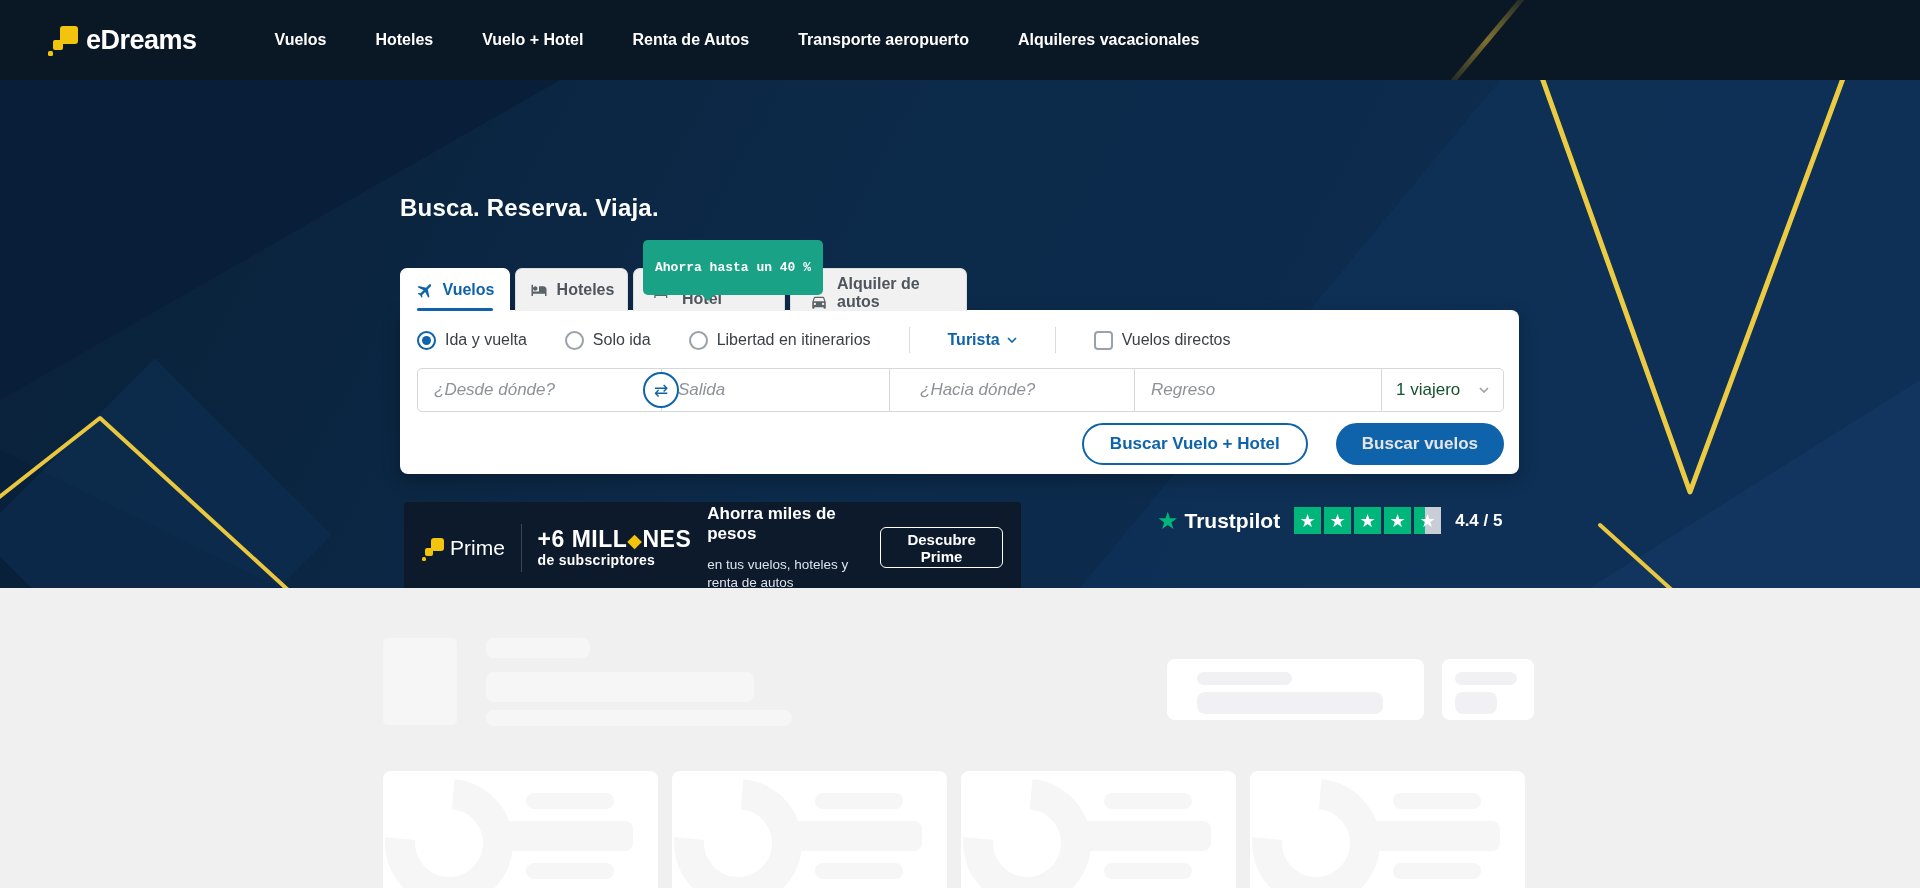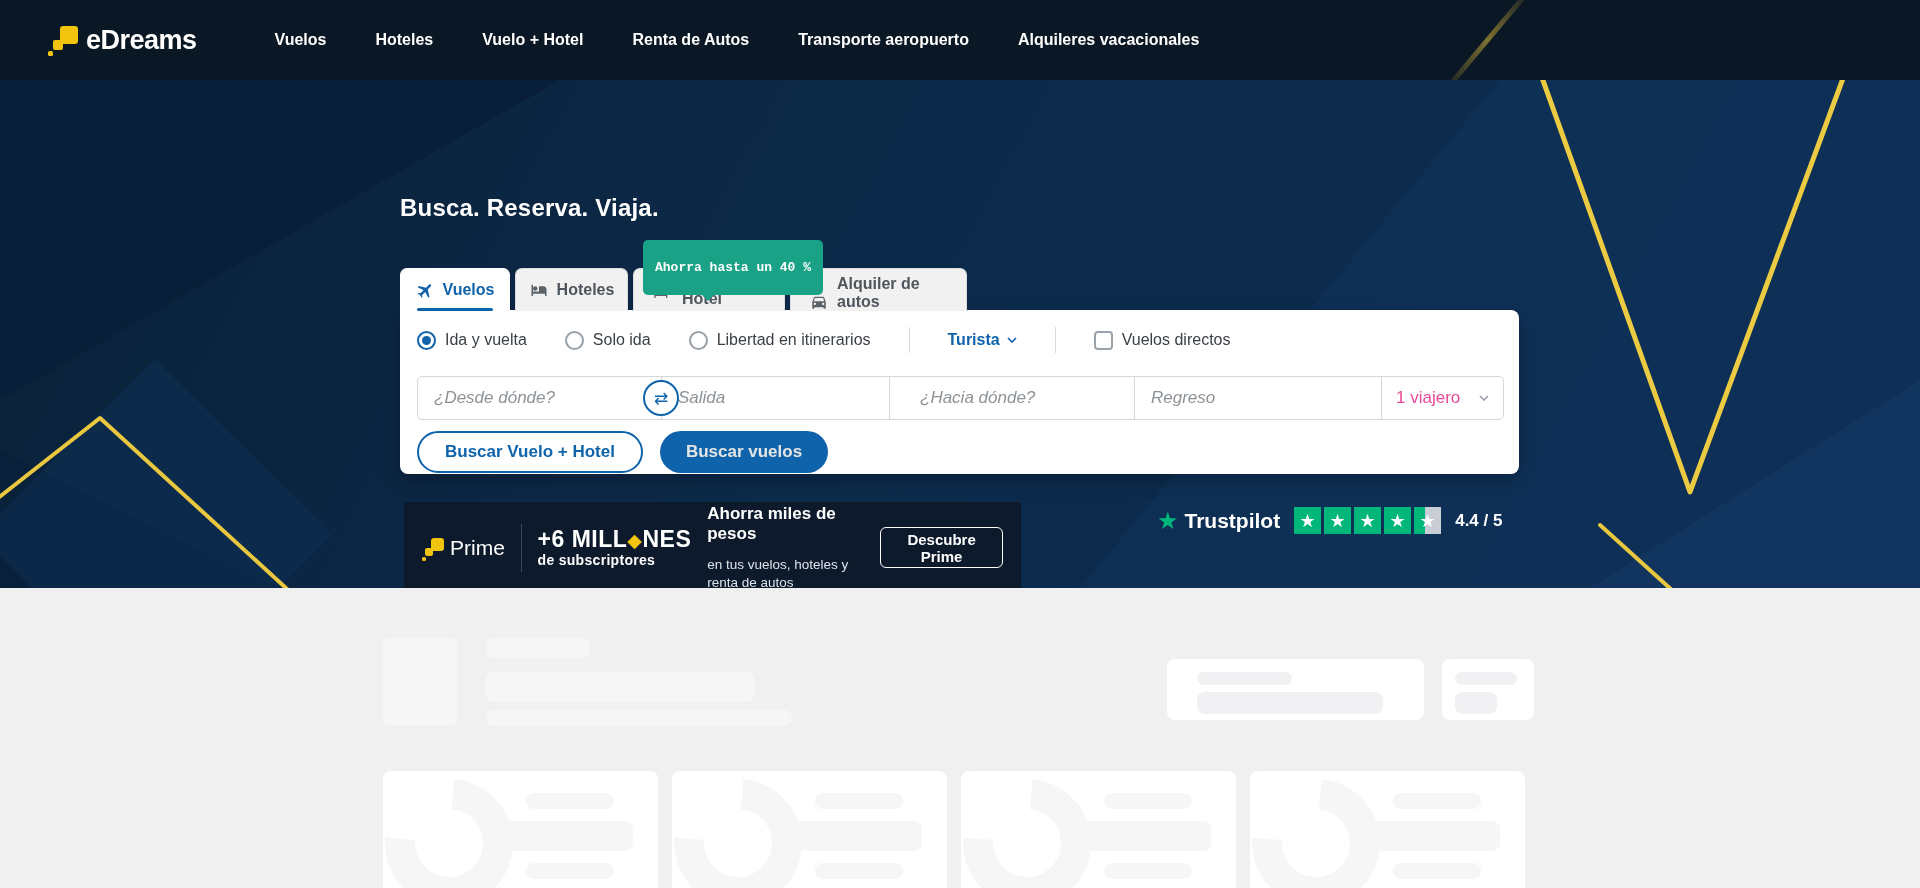--- a/index.html
+++ b/index.html
@@ -68,35 +68,35 @@
     border-radius:0 8px 8px 8px;box-shadow:0 6px 18px rgba(0,0,0,.25);z-index:3;padding:17px 15px 0 17px;}
   .opt-row{display:flex;align-items:center;gap:38px;height:26px;}
   .radio-opt,.chk-opt{display:flex;align-items:center;gap:9px;cursor:pointer;font-size:16px;color:#3b4046;}
   .radio{width:19px;height:19px;border-radius:50%;border:2px solid #9aa1a8;background:#fff;flex:0 0 auto;}
   .radio.on{border-color:var(--accent);position:relative;}
   .radio.on:after{content:"";position:absolute;inset:3px;border-radius:50%;background:var(--accent);}
   .vdiv{width:1px;height:26px;background:#d9dadd;}
   .cabin{display:flex;align-items:center;gap:7px;color:var(--accent);font-size:16px;font-weight:700;cursor:pointer;}
   .chk{width:19px;height:19px;border-radius:4px;border:2px solid #9aa1a8;background:#fff;flex:0 0 auto;}
 
-  .fields{position:relative;margin-top:23px;display:grid;grid-template-columns:243px 228px 245px 247px 1fr;
+  .fields{position:relative;margin-top:15px;display:grid;grid-template-columns:243px 228px 245px 247px 1fr;
     width:1087px;height:44px;border:1px solid #d6d7d9;border-radius:5px;background:#fff;}
   .field{position:relative;display:flex;align-items:center;padding:0 16px;border-left:1px solid #d6d7d9;}
   .field:first-child{border-left:none;}
   .field input{border:none;outline:none;width:100%;font-size:17px;color:#222;background:transparent;
     font-family:inherit;}
   .field input::placeholder{font-style:italic;color:#8d9297;}
   .swap-btn{position:absolute;left:243px;top:50%;transform:translate(-50%,-50%);width:36px;height:36px;
     border-radius:50%;background:#fff;border:2px solid var(--accent);color:var(--accent);font-size:17px;
     display:flex;align-items:center;justify-content:center;cursor:pointer;z-index:2;font-family:inherit;}
   .travelers{display:flex;align-items:center;justify-content:space-between;padding:0 14px;cursor:pointer;
-    font-size:17px;color:#ec4899;}
+    font-size:17px;color:#14532d;}
   .travelers .chev{color:#9aa1a8;}
 
-  .cta-row{display:flex;gap:17px;margin-top:11px;}
+  .cta-row{display:flex;justify-content:flex-end;gap:28px;margin-top:11px;}
   .btn{height:42px;border-radius:21px;font-size:17px;font-weight:700;cursor:pointer;font-family:inherit;}
   .btn-outline{background:#fff;color:var(--accent);border:2px solid var(--accent);padding:0 26px;}
   .btn-solid{background:var(--accent);color:#e5e5e5;border:none;padding:0 26px;}
 
   
   .prime{position:absolute;left:404px;top:422px;width:617px;height:91px;background:#0c1a2b;
     border-radius:3px;display:flex;align-items:center;padding:0 18px;gap:16px;z-index:2;}
   .prime-logo{display:flex;align-items:flex-start;gap:6px;}
   .prime-logo .logo-squares{width:22px;height:26px;}
   .prime-logo .sq-big{width:13px;height:13px;top:3px;}

